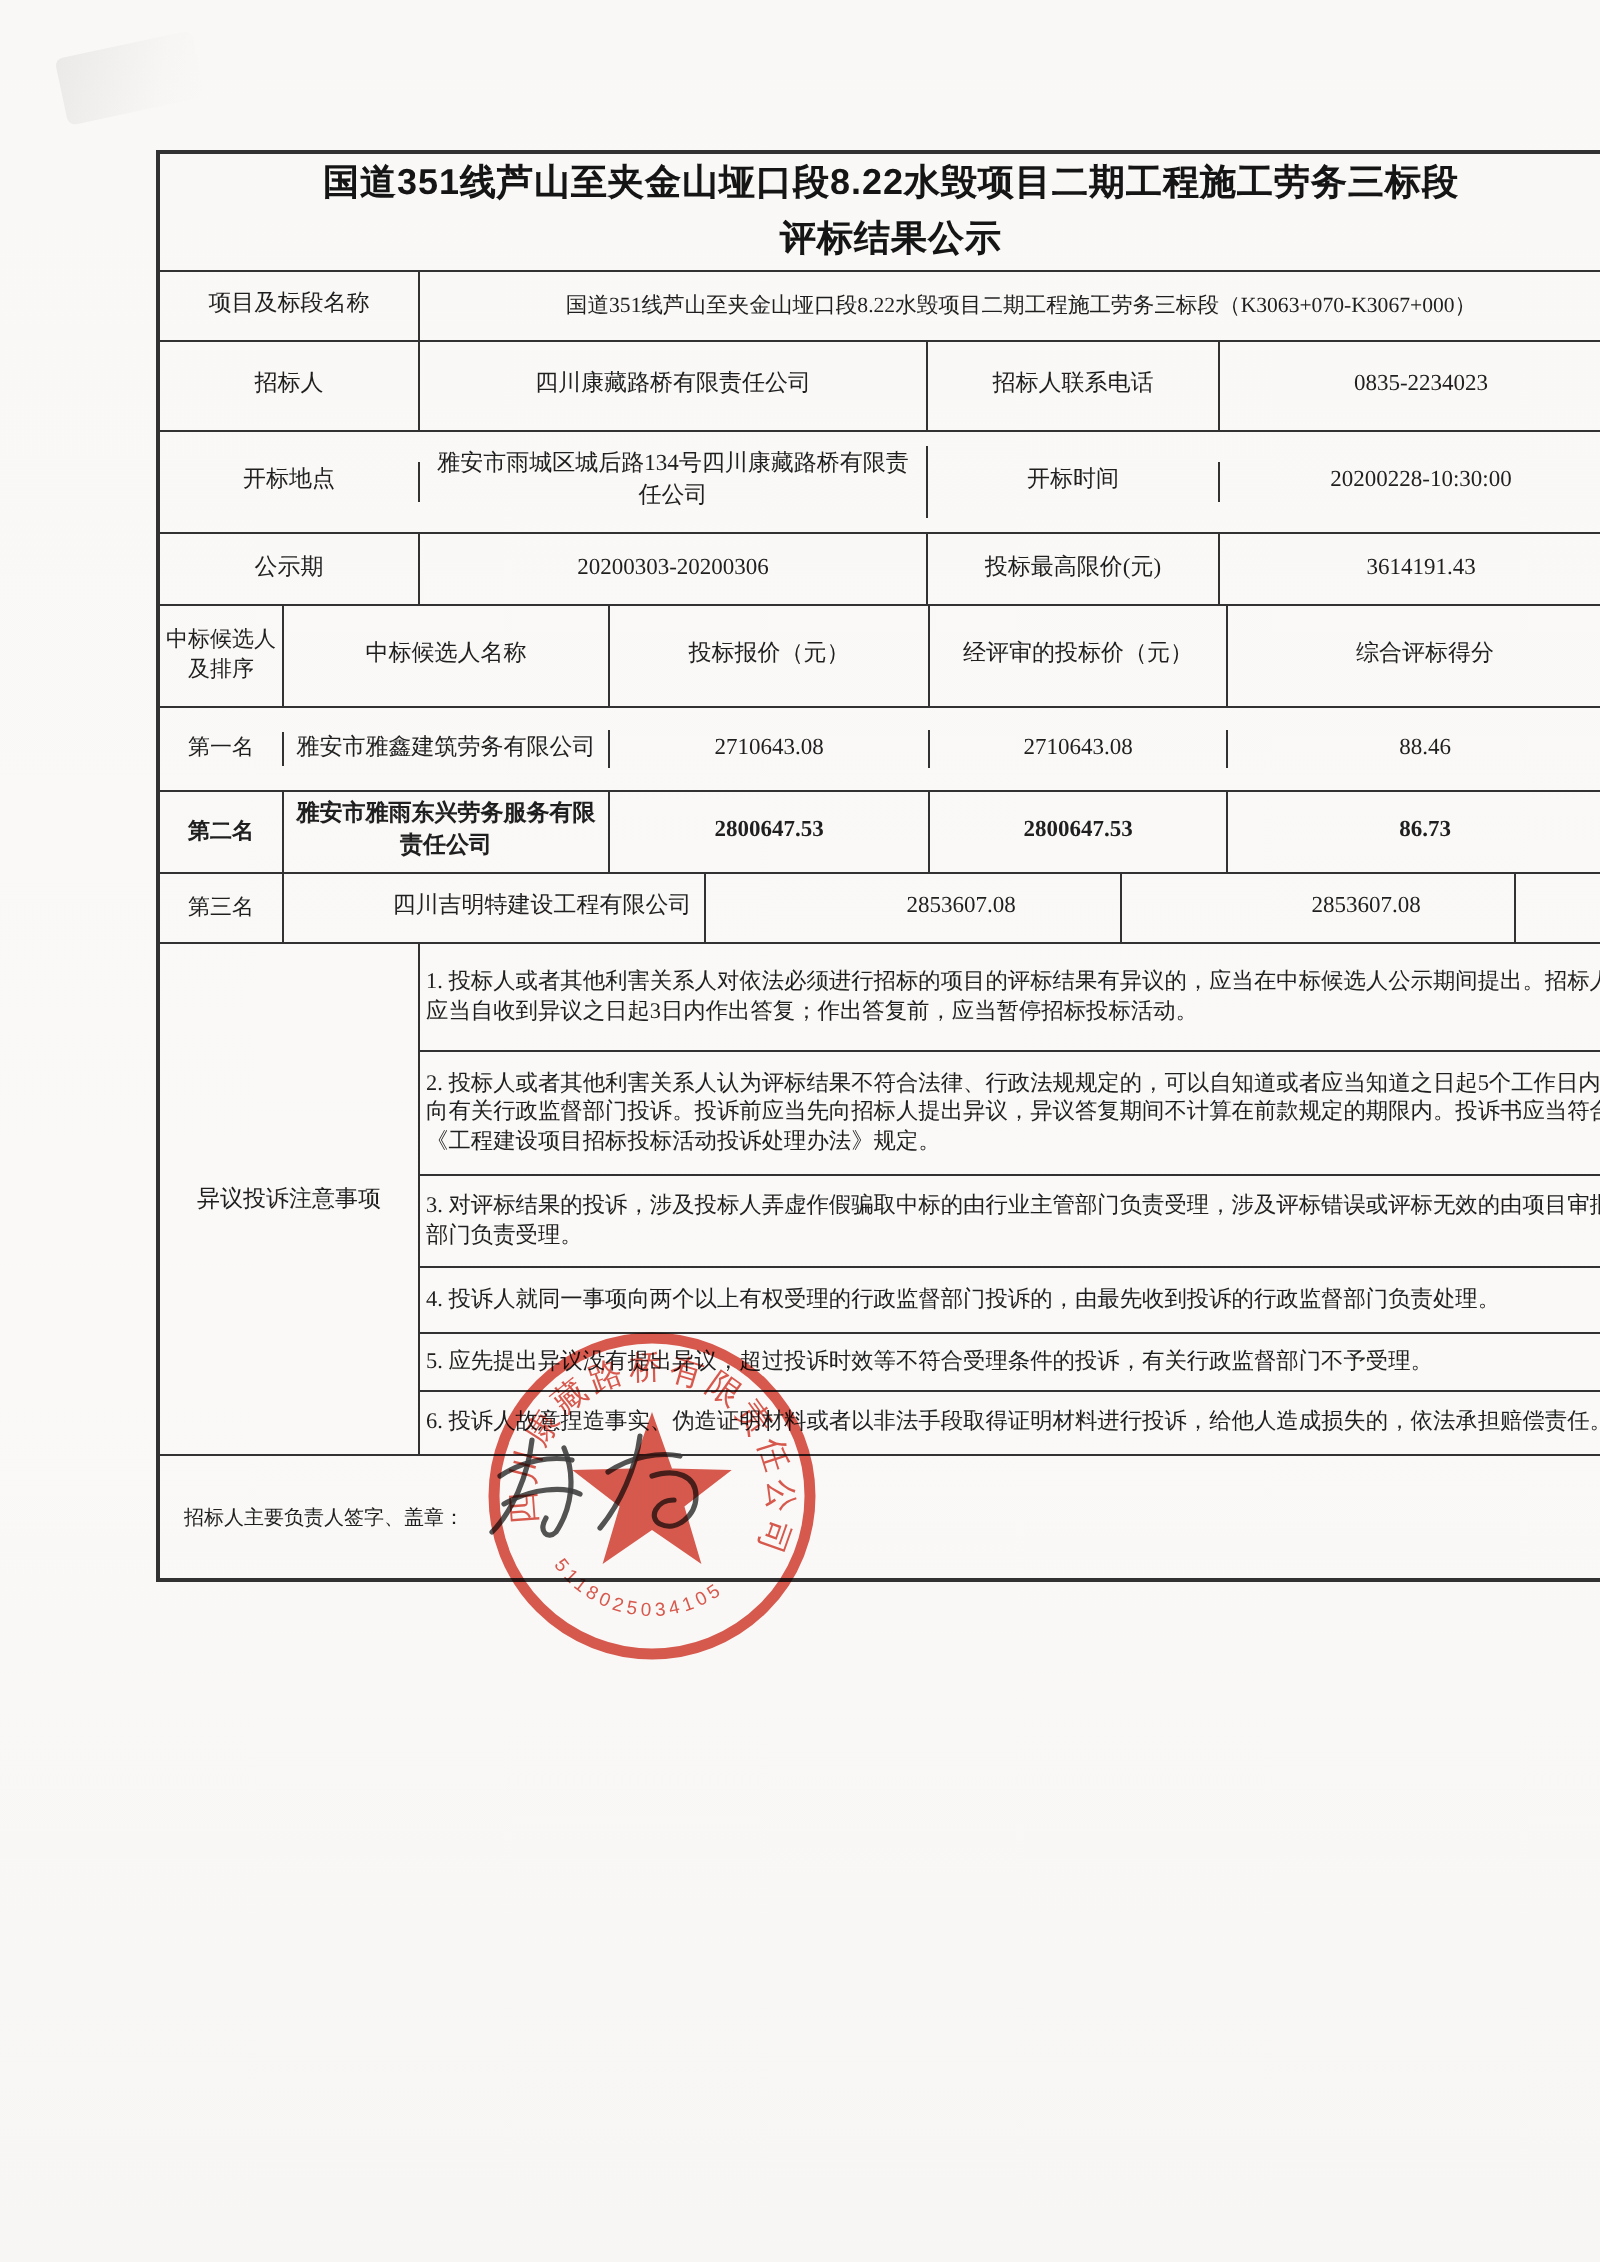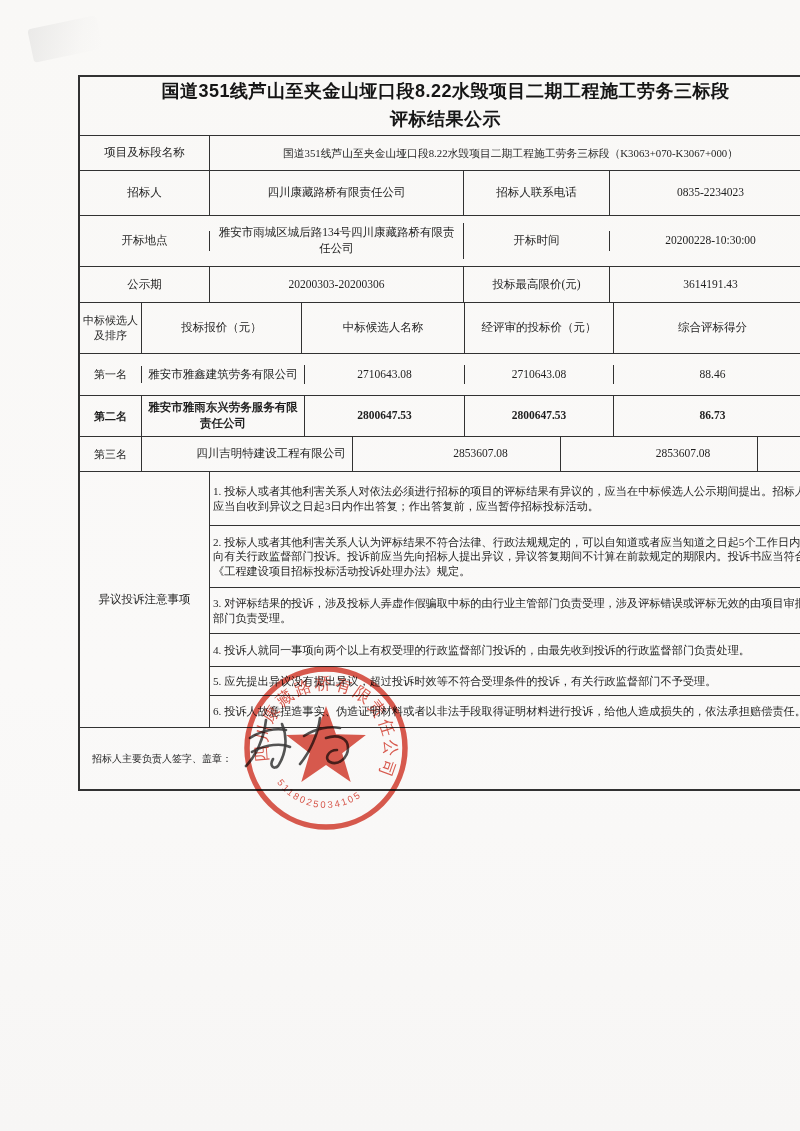--- a/index.html
+++ b/index.html
@@ -136,22 +136,22 @@
 
     <div class="row r-publicity">
       <div class="cell c-label">公示期</div>
       <div class="cell c-val">20200303-20200306</div>
       <div class="cell c-label2">投标最高限价(元)</div>
       <div class="cell c-val2">3614191.43</div>
     </div>
 
     <div class="row cand-header">
       <div class="cell c-rank">中标候选人及排序</div>
+      <div class="cell c-name">中标候选人名称</div>
       <div class="cell c-bid">投标报价（元）</div>
-      <div class="cell c-name">中标候选人名称</div>
       <div class="cell c-eval">经评审的投标价（元）</div>
       <div class="cell c-score">综合评标得分</div>
     </div>
 
     <div class="row cand-r1">
       <div class="cell c-rank">第一名</div>
       <div class="cell c-name">雅安市雅鑫建筑劳务有限公司</div>
       <div class="cell c-bid">2710643.08</div>
       <div class="cell c-eval">2710643.08</div>
       <div class="cell c-score">88.46</div>

